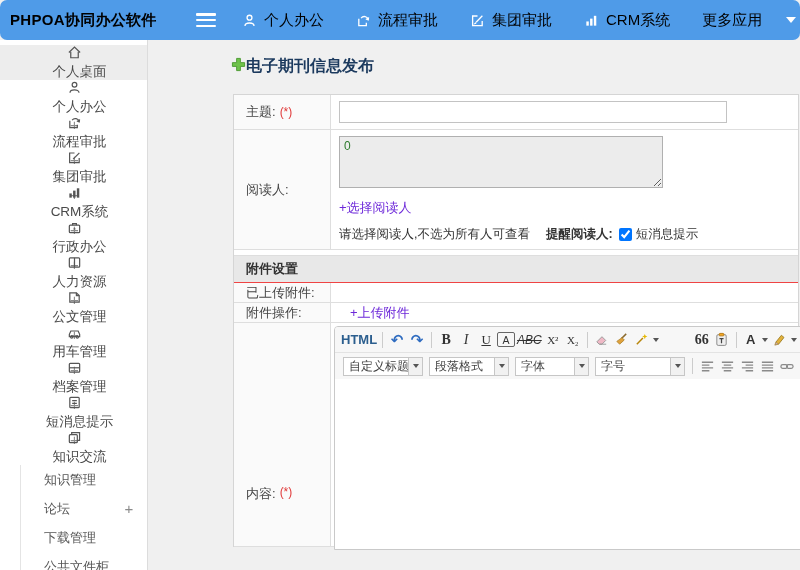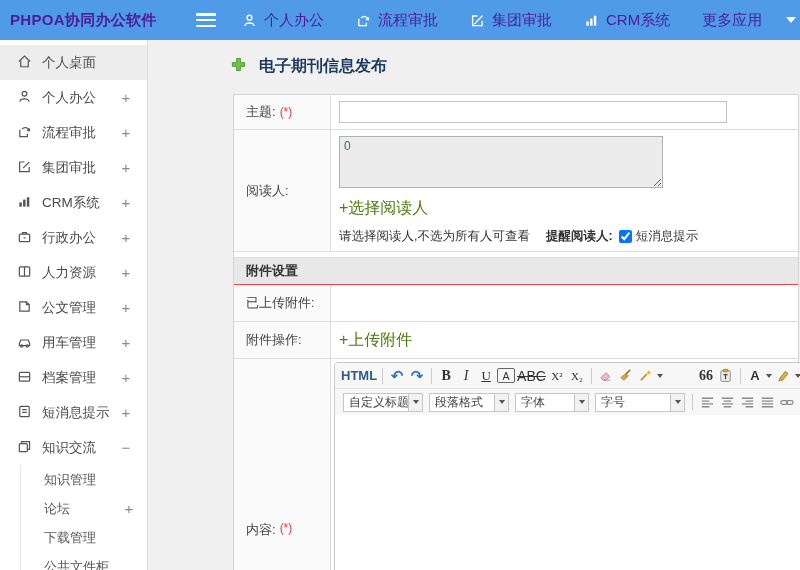--- a/index.html
+++ b/index.html
@@ -1,80 +1,80 @@
 <!DOCTYPE html>
 <html><head>
 <meta charset="utf-8">
 <style>
   * { box-sizing: border-box; margin: 0; padding: 0; }
   html,body { width:800px; height:570px; overflow:hidden; }
   body { font-family:"Liberation Sans","DejaVu Sans",sans-serif; background:#f0f0f0; position:relative; }
 
   
-  .topbar { position:absolute; top:0; left:0; width:800px; height:40px; background:#4f9be8; display:flex; align-items:center; color:#4c1d95; z-index:5; }
+  .topbar { position:absolute; top:0; left:0; width:800px; height:40px; background:#4f9be8; display:flex; align-items:center; color:#000000; z-index:5;border-radius:7px; }
   .brand { width:196px; padding-left:10px; font-size:15px; font-weight:bold; letter-spacing:.3px; }
   .hamburger { width:20px; height:14px; display:flex; flex-direction:column; justify-content:space-between; cursor:pointer; margin-right:26px; }
   .hamburger span { display:block; height:2.5px; background:#fff; border-radius:1px; }
   .topnav { display:flex; align-items:center; gap:32px; }
   .nav-item { display:flex; align-items:center; gap:7px; font-size:15px; cursor:pointer; }
   .nav-item svg { display:block; }
   .caret-down { width:0; height:0; border-left:5px solid transparent; border-right:5px solid transparent; border-top:6px solid #fff; margin-left:-8px; cursor:pointer; }
 
   
   .sidebar { position:absolute; top:40px; left:0; width:148px; bottom:0; background:#fff; border-right:1px solid #dcdcdc; padding-top:5px; }
-  .side-item { height:35px; display:flex; align-items:center; padding:0 15px 0 17px; color:#4a4a4a; font-size:13.5px; cursor:pointer; }
+  .side-item { height:35px; display:flex; align-items:center; padding:0 15px 0 17px; color:#4a4a4a; font-size:13.5px; cursor:pointer;flex-direction:column; }
   .side-item.selected { background:#ededed; }
   .side-item .lbl { margin-left:10px; flex:1; }
   .expand { color:#8a8a8a; font-size:15px; font-weight:300; width:12px; text-align:center; }
   .submenu { margin-left:20px; border-left:1px solid #e4e4e4; }
   .sub-item { height:29px; display:flex; align-items:center; padding:0 12px 0 23px; color:#555; font-size:13px; cursor:pointer; }
   .sub-item .lbl { flex:1; }
   .sidebar svg { flex:0 0 auto; }
 
   
   .main { position:absolute; left:149px; top:40px; right:0; bottom:0; background:#f0f0f0; overflow:hidden; }
-  .page-title { margin:16px 0 0 82px; display:flex; align-items:center; gap:13px; }
+  .page-title { margin:16px 0 0 82px; display:flex; align-items:center; gap:0; }
   .page-title .txt { font-size:16px; font-weight:bold; color:#1c3a5e; }
 
   .form-table { margin:17px 0 0 84px; width:566px; background:#fff; border:1px solid #d5d5d5; border-bottom:none; }
   .frow { display:flex; border-bottom:1px solid #dedede; background:#fff; }
   .fl { width:97px; flex:0 0 97px; background:#fafafa; border-right:1px solid #dedede; padding-left:12px; display:flex; align-items:center; font-size:13px; color:#444; }
   .fc { flex:1; padding:6px 8px; background:#fff; min-width:0; }
   .req { color:#e03a3a; margin-left:4px; font-size:12px; }
 
   .subject-input { width:388px; height:22px; border:1px solid #c3c3c3; padding:0 4px; font-size:13px; }
   .readers-area { width:324px; height:52px; background:#ececec; border:1px solid #b0b0b0; color:#2d7a2d; font-size:12px; padding:2px 4px; resize:both; font-family:"Liberation Sans","DejaVu Sans",sans-serif; }
-  .link { color:#4d7c0f; font-size:16px; text-decoration:none; cursor:pointer; display:inline-block; }
+  .link { color:#6d28d9; font-size:13px; text-decoration:none; cursor:pointer; display:inline-block; }
   .readers-link { margin-top:6px; }
   .hint-line { margin-top:9px; font-size:12.5px; color:#333; display:flex; align-items:center; }
   .hint-bold { font-weight:bold; margin-left:16px; }
   .hint-line input { margin:0 4px 0 6px; width:13px; height:13px; }
 
   .spacer-row { height:6px; border-bottom:1px solid #dedede; }
   .section-row { height:27px; background:#e8e8e8; border-bottom:1px solid #ef4444; display:flex; align-items:center; padding-left:12px; font-size:13px; font-weight:bold; color:#333; }
-  .row-36 { height:37px; }
+  .row-36 { height:20px;gap:11px; }
   .row-36 .fc { display:flex; align-items:center; }
 
   .content-row { height:224px; }
   .content-row .fl { align-items:flex-start; padding-top:162px; }
   .content-row .fc { padding:3px; }
 
   
   .editor { width:640px; border:1px solid #c9c9c9; border-radius:4px 4px 0 0; overflow:hidden; background:#fff; }
   .tb-row { display:flex; align-items:center; height:26px; background:#f7f7f7; padding:0 5px; white-space:nowrap; overflow:hidden; }
   .tb-row.first { border-bottom:1px solid #e3e3e3; }
   .tbtn { min-width:18px; height:20px; display:inline-flex; align-items:center; justify-content:center; margin:0 1px; font-size:12px; color:#333; cursor:pointer; border-radius:2px; }
   .sep { width:1px; height:16px; background:#ccc; margin:0 4px; flex:0 0 1px; }
   .b-html { font-size:13px; font-weight:bold; color:#2b5e8e; letter-spacing:0; }
   .b-undo,.b-redo { font-size:15px; font-weight:bold; color:#2f6cc0; }
   .b-bold { font-family:"Liberation Serif",serif; font-weight:bold; font-size:14px; }
   .b-italic { font-family:"Liberation Serif",serif; font-style:italic; font-size:14px; }
   .b-under { text-decoration:underline; font-family:"Liberation Serif",serif; font-size:13px; }
   .b-boxA { border:1px solid #666; font-size:10.5px; padding:0 2px; height:15px; }
-  .b-strike { font-size:14px; text-decoration:line-through; letter-spacing:0; }
+  .b-strike { font-size:12px; text-decoration:line-through; letter-spacing:0;font-style:italic; }
   .b-supsub { font-size:11px; font-family:"Liberation Serif",serif; }
   .b-quote { font-family:"Liberation Serif",serif; font-weight:bold; font-size:14px;margin-left:32px; }
   .b-fontA { font-weight:bold; font-size:13px; }
   .mini-caret { width:0; height:0; border-left:3.5px solid transparent; border-right:3.5px solid transparent; border-top:4px solid #555; margin:0 2px 0 1px; }
   .tsel { display:flex; align-items:center; border:1px solid #c6c6c6; background:#fff; height:19px; margin:0 3px; font-size:12px; color:#444; cursor:pointer; }
   .tsel .t { padding:0 5px; overflow:hidden; }
   .tsel .c { width:14px; height:100%; border-left:1px solid #c6c6c6; background:#f1f1f1; display:flex; align-items:center; justify-content:center; }
   .w1{width:64px}.w2{width:64px}.w3{width:58px}.w4{width:74px}
   .edit-area { background:#fff; height:170px; }
 </style>

